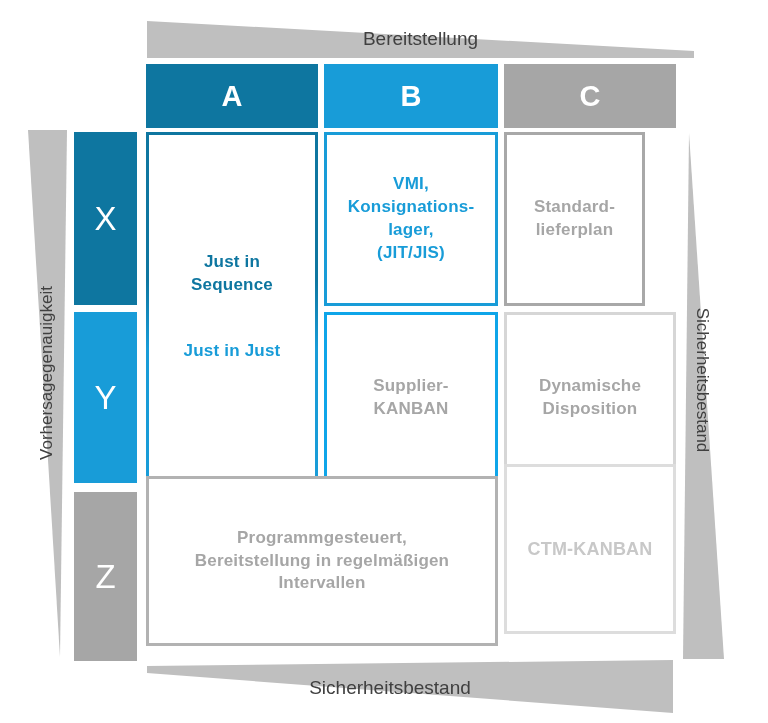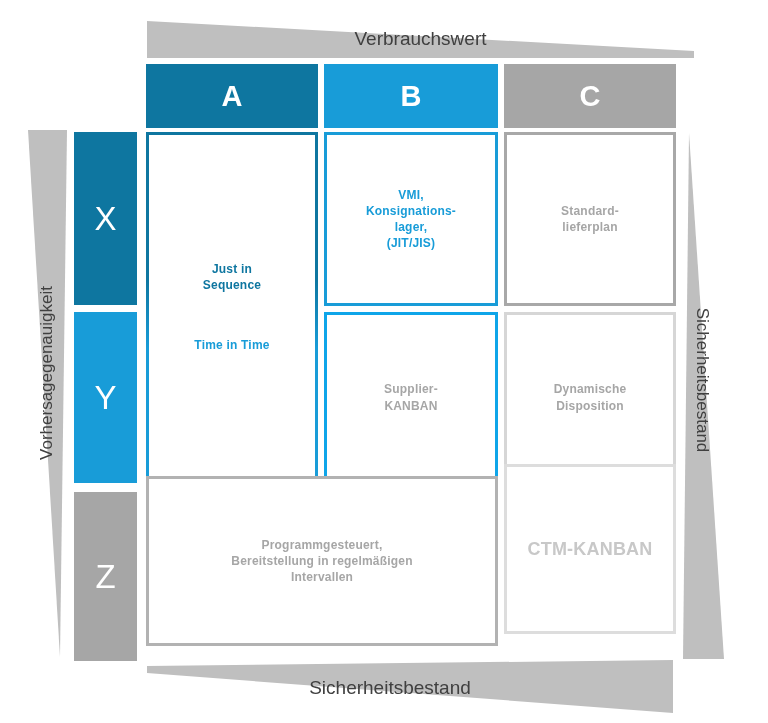--- a/index.html
+++ b/index.html
@@ -46,52 +46,52 @@
   .bg-light{background:#189CD8;}
   .bg-gray{background:#A6A6A6;}
 
   
   .cell{
     position:absolute;
     background:#ffffff;
     box-sizing:border-box;
     display:flex;flex-direction:column;align-items:center;justify-content:center;
     text-align:center;
-    font-weight:bold;font-size:12px;line-height:1.35;
+    font-weight:bold;font-size:17px;line-height:1.35;
     white-space:pre-line;
     letter-spacing:0.2px;
   }
   .cell-a-xy{
     left:146px;top:132px;width:172px;height:350px;
     border:3px solid;
     border-image:linear-gradient(to bottom,#0E76A0 42%,#189CD8 62%) 1;
     gap:44px;
   }
   .cell-a-xy .t1{color:#0E76A0;white-space:pre-line;}
   .cell-a-xy .t2{color:#189CD8;white-space:pre-line;}
   .cell-b-x{left:324px;top:132px;width:174px;height:174px;border:3px solid #189CD8;color:#189CD8;}
-  .cell-c-x{left:504px;top:132px;width:172px;height:174px;border:3px solid #A8A8A8;color:#A6A6A6;}
+  .cell-c-x{left:504px;top:132px;width:141px;height:174px;border:3px solid #A8A8A8;color:#A6A6A6;}
   .cell-b-y{left:324px;top:312px;width:174px;height:171px;border:3px solid #0ea5e9;color:#A6A6A6;}
   .cell-c-y{left:504px;top:312px;width:172px;height:171px;border:3px solid #D6D6D6;color:#A6A6A6;}
   .cell-ab-z{left:146px;top:476px;width:352px;height:170px;border:3px solid #B2B2B2;color:#A6A6A6;}
   .cell-c-z{left:504px;top:464px;width:172px;height:170px;border:3px solid #DDDDDD;color:#C8C8C8;font-size:18px;}
 </style>
 </head>
 <body>
 
 <div id="canvas">
 
   <svg class="arrowlayer" viewBox="0 0 768 723">
     <polygon points="147,21 694,51 694,58 147,58" fill="#BFBFBF"></polygon>
     <polygon points="147,666 673,660 673,713 147,673" fill="#BFBFBF"></polygon>
     <polygon points="28,130 67,130 60,657" fill="#BFBFBF"></polygon>
     <polygon points="689,133 724,659 683,659" fill="#BFBFBF"></polygon>
   </svg>
 
-  <div class="axis-label" style="left:147px;top:28px;width:547px;">Verbrauchswert</div>
+  <div class="axis-label" style="left:147px;top:28px;width:547px;">Bereitstellung</div>
   <div class="axis-label" style="left:147px;top:677px;width:486px;">Sicherheitsbestand</div>
   <div class="axis-label vert-left" style="left:47px;top:373px;">Vorhersagegenauigkeit</div>
   <div class="axis-label vert-right" style="left:702px;top:380px;">Sicherheitsbestand</div>
 
   <div class="col-header bg-dark" style="left:146px;width:172px;">
     <span>A</span>
   </div>
   <div class="col-header bg-light" style="left:324px;width:174px;">
     <span>B</span>
   </div>
@@ -105,21 +105,21 @@
   <div class="row-header bg-light" style="top:312px;height:171px;">
     <span>Y</span>
   </div>
   <div class="row-header bg-gray" style="top:492px;height:169px;">
     <span>Z</span>
   </div>
 
   <div class="cell cell-a-xy">
     <span class="t1">Just in
 Sequence</span>
-    <span class="t2">Time in Time</span>
+    <span class="t2">Just in Just</span>
   </div>
 
   <div class="cell cell-b-x">VMI,
 Konsignations-
 lager,
 (JIT/JIS)</div>
 
   <div class="cell cell-c-x">Standard-
 lieferplan</div>
 

